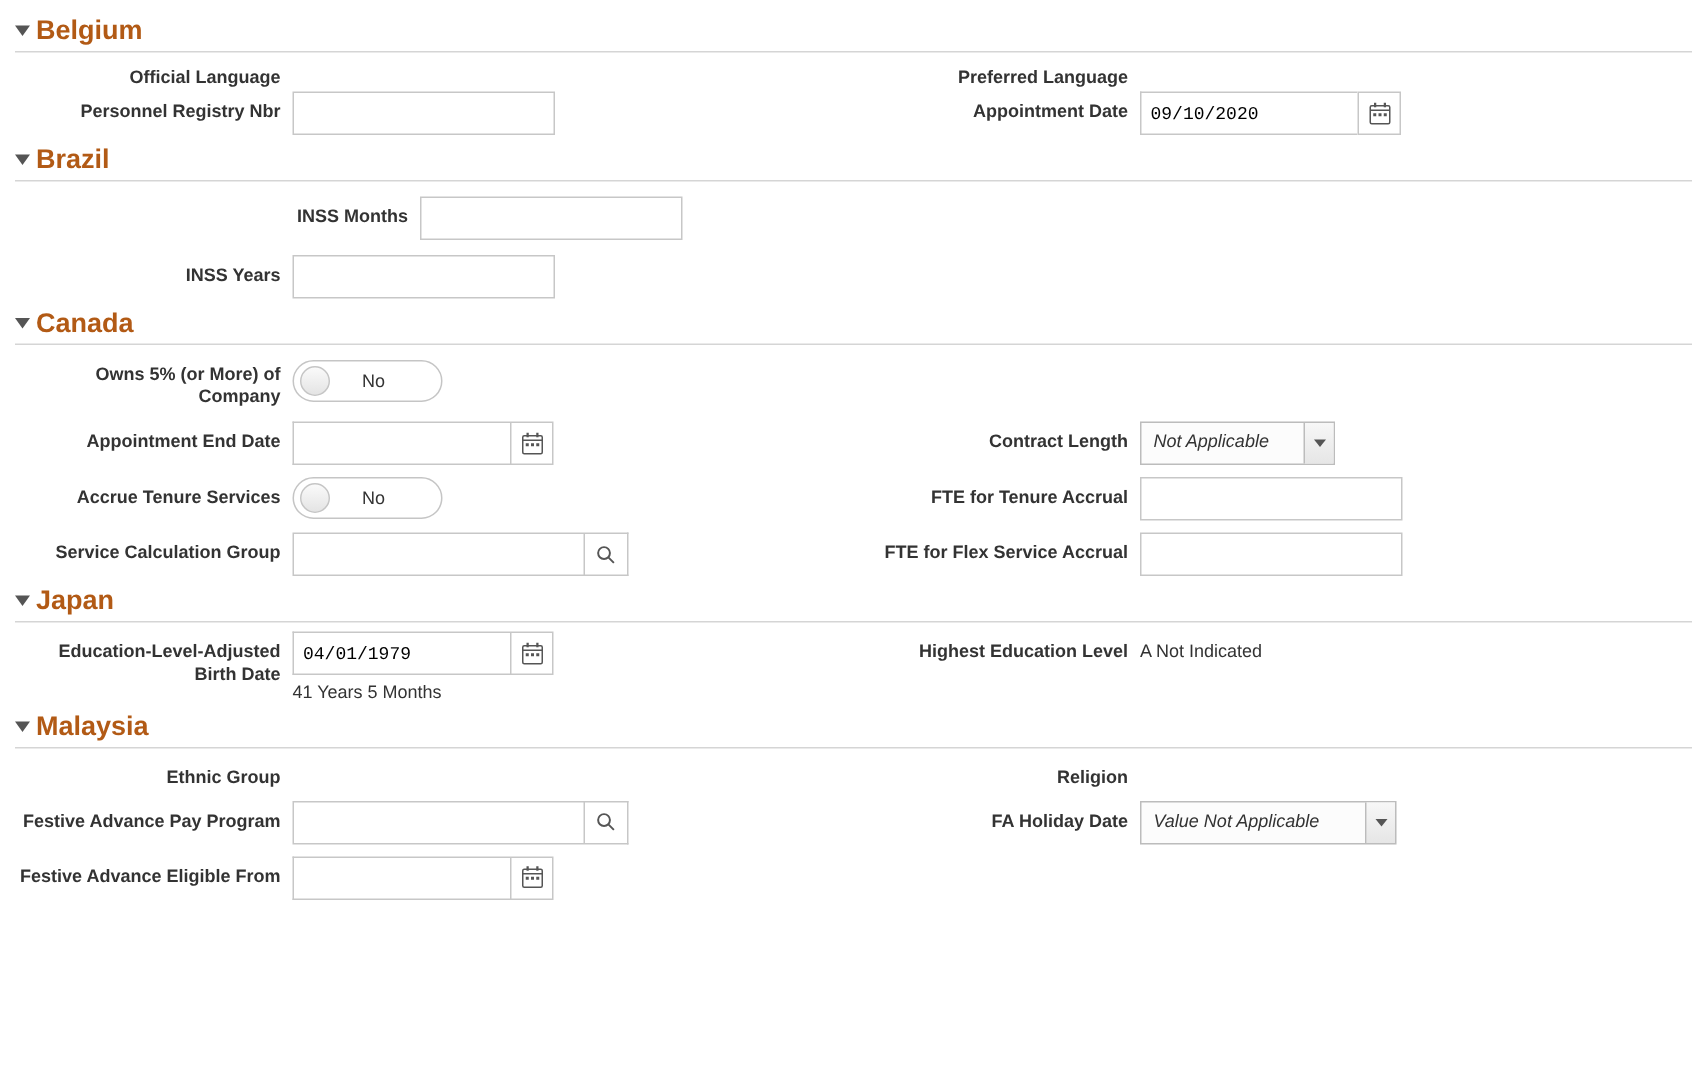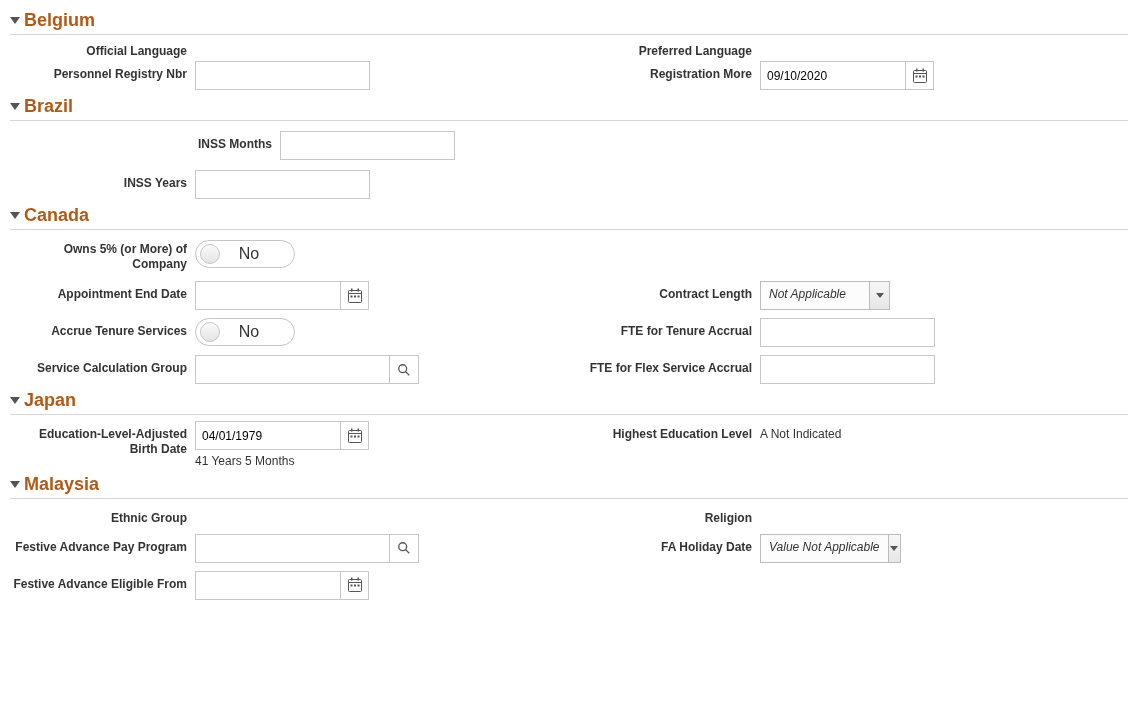--- a/index.html
+++ b/index.html
@@ -60,21 +60,21 @@
     font-weight: bold;
     color: #333;
     line-height: 1.2;
   }
   .control { display: flex; align-items: center; }
   input[type=text] {
     height: 29px;
     border: 1px solid #c7c7c7;
     padding: 3px 6px;
     font-size: 12px;
-    font-family: Liberation Sans, sans-serif;
+    font-family: Liberation Mono, monospace;
     background: #fff;
   }
   .inp-175 { width: 175px; }
   .inp-145 { width: 145px; }
   .inp-195 { width: 195px; }
   .date-group { display: flex; align-items: stretch; }
   .date-group input { border-right: none; }
   .date-btn {
     width: 29px; height: 29px;
     border: 1px solid #c7c7c7;
@@ -105,21 +105,21 @@
   }
   .toggle .knob {
     width: 20px; height: 20px;
     border-radius: 50%;
     background: linear-gradient(#fafafa, #e4e4e4);
     border: 1px solid #c5c5c5;
   }
   .toggle .tlabel {
     flex: 1;
     text-align: center;
-    font-size: 16px;
+    font-size: 12px;
     color: #333;
     padding-right: 16px;
   }
   .select-wrap {
     display: flex; align-items: stretch;
     border: 1px solid #bcbcbc;
     height: 29px;
     background: #fcfcfc;
     font-style: italic;
   }
@@ -167,21 +167,21 @@
   </div>
 </div>
 <div class="row">
   <div class="cell-left">
     <div class="label">Personnel Registry Nbr</div>
     <div class="control">
       <input type="text" class="inp-175" value="" style="">
     </div>
   </div>
   <div class="cell-right">
-    <div class="label-r" style="width:270px"><span class="req"></span><span>Registration More</span></div>
+    <div class="label-r" style="width:270px"><span class="req"></span><span>Appointment Date</span></div>
     <div class="control date-group">
       <input type="text" class="inp-145" value="09/10/2020" style="">
       <div class="date-btn">
         <svg class="cal-svg" viewBox="0 0 16 16">
             <rect x="1.5" y="2.5" width="13" height="12" rx="1" fill="none" stroke="#555"></rect>
             <line x1="1.5" y1="5.5" x2="14.5" y2="5.5" stroke="#555"></line>
             <rect x="4" y="0.5" width="1.5" height="3" fill="#555"></rect>
             <rect x="10.5" y="0.5" width="1.5" height="3" fill="#555"></rect>
             <rect x="3.5" y="7.5" width="2" height="2" fill="#555"></rect>
             <rect x="7" y="7.5" width="2" height="2" fill="#555"></rect>
@@ -348,21 +348,21 @@
         <svg class="mag-svg" viewBox="0 0 16 16">
             <circle cx="6.5" cy="6.5" r="4.5" fill="none" stroke="#555" stroke-width="1.5"></circle>
             <line x1="10" y1="10" x2="14" y2="14" stroke="#555" stroke-width="1.5"></line>
           </svg>
       </div>
     </div>
   </div>
   <div class="cell-right">
     <div class="label-r" style="width:270px"><span class="req"></span><span>FA Holiday Date</span></div>
     <div class="control">
-      <div class="select-wrap" style="width:141px">
+      <div class="select-wrap" style="width:171px">
         <div class="sel-text">Value Not Applicable</div>
         <div class="sel-btn">
             <div class="chev"></div>
           </div>
       </div>
     </div>
   </div>
 </div>
 <div class="row" style="margin-top:8px">
   <div class="cell-left">

